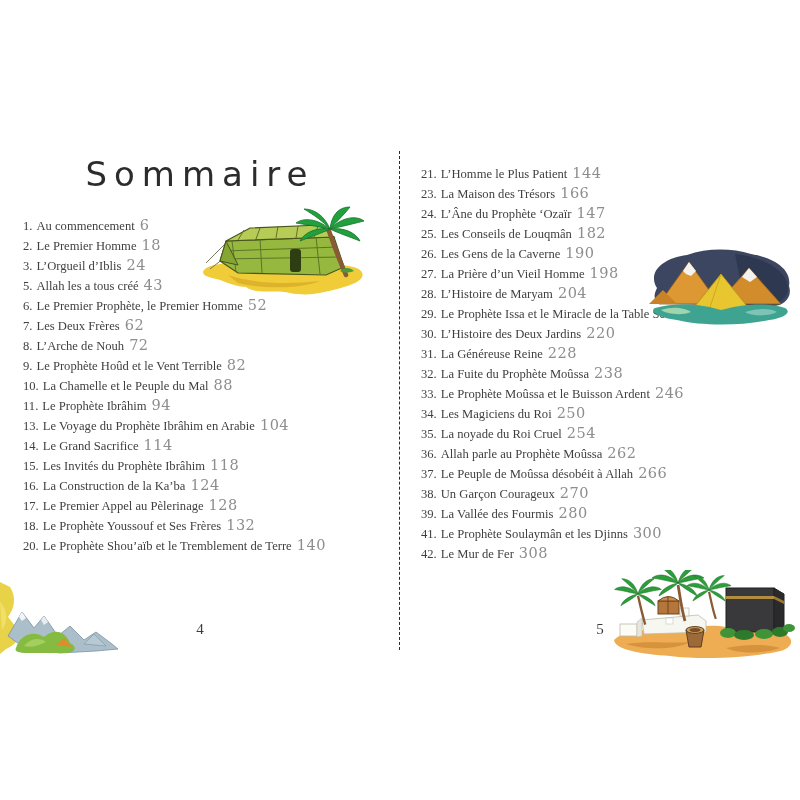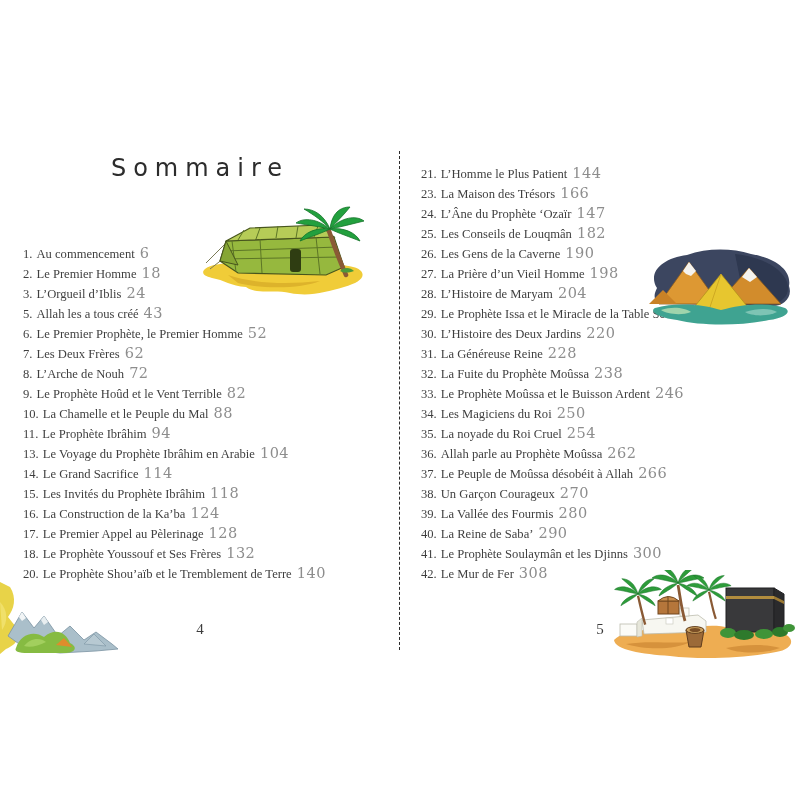--- a/index.html
+++ b/index.html
@@ -3,26 +3,26 @@
 <meta charset="utf-8">
 <style>
   html,body{margin:0;padding:0;}
   body{
     width:800px;height:800px;background:#ffffff;position:relative;overflow:hidden;
     font-family:"Liberation Serif",serif;
   }
   .book{position:absolute;left:0;top:0;width:800px;height:800px;}
   .title{
     position:absolute;left:0;top:154px;width:400px;margin:0;text-align:center;
-    font-family:"DejaVu Sans",sans-serif;font-size:24px;font-weight:500;
+    font-family:"DejaVu Sans",sans-serif;font-size:34px;font-weight:500;
     letter-spacing:7px;color:#2c2c2c;
   }
   .toc{position:absolute;margin:0;padding:0;list-style:none;}
   .toc li{height:20px;line-height:20px;white-space:nowrap;font-size:12.6px;color:#3f3f3f;}
-  .toc-left{left:23px;top:215px;width:372px;margin-top:28px;}
+  .toc-left{left:23px;top:215px;width:372px;}
   .toc-right{left:421px;top:163px;width:372px;}
   .entry-num{margin-right:4px;}
   .entry-page{
     font-family:"DejaVu Serif",serif;font-size:14.5px;color:#8d8d8d;
     margin-left:5px;letter-spacing:0.5px;
   }
   .divider{
     position:absolute;left:399px;top:151px;height:499px;width:0;
     border-left:1.6px dashed #2b2b2b;
   }
@@ -78,21 +78,20 @@
       <li><span class="entry-num">30.</span><span class="entry-title">L’Histoire des Deux Jardins</span><span class="entry-page">220</span></li>
       <li><span class="entry-num">31.</span><span class="entry-title">La Généreuse Reine</span><span class="entry-page">228</span></li>
       <li><span class="entry-num">32.</span><span class="entry-title">La Fuite du Prophète Moûssa</span><span class="entry-page">238</span></li>
       <li><span class="entry-num">33.</span><span class="entry-title">Le Prophète Moûssa et le Buisson Ardent</span><span class="entry-page">246</span></li>
       <li><span class="entry-num">34.</span><span class="entry-title">Les Magiciens du Roi</span><span class="entry-page">250</span></li>
       <li><span class="entry-num">35.</span><span class="entry-title">La noyade du Roi Cruel</span><span class="entry-page">254</span></li>
       <li><span class="entry-num">36.</span><span class="entry-title">Allah parle au Prophète Moûssa</span><span class="entry-page">262</span></li>
       <li><span class="entry-num">37.</span><span class="entry-title">Le Peuple de Moûssa désobéit à Allah</span><span class="entry-page">266</span></li>
       <li><span class="entry-num">38.</span><span class="entry-title">Un Garçon Courageux</span><span class="entry-page">270</span></li>
       <li><span class="entry-num">39.</span><span class="entry-title">La Vallée des Fourmis</span><span class="entry-page">280</span></li>
-      <li><span class="entry-num">40.</span><span class="entry-title">La Reine de Saba’</span><span class="entry-page">290</span></li>
       <li><span class="entry-num">41.</span><span class="entry-title">Le Prophète Soulaymân et les Djinns</span><span class="entry-page">300</span></li>
       <li><span class="entry-num">42.</span><span class="entry-title">Le Mur de Fer</span><span class="entry-page">308</span></li>
     </ol>
 
   <div class="pagenum pagenum-left">4</div>
   <div class="pagenum pagenum-right">5</div>
 
   <svg class="illus illus-tent" width="170" height="100" viewBox="0 0 170 100">
     <g>
       <path d="M16,60 C4,63 0,70 14,73 C26,75 33,81 48,82 C59,90 76,84 92,88 C112,92 128,87 146,82 C161,78 168,72 163,66 C157,60 148,62 138,58 C100,52 48,54 16,60 Z" fill="#f0cc38"></path>

